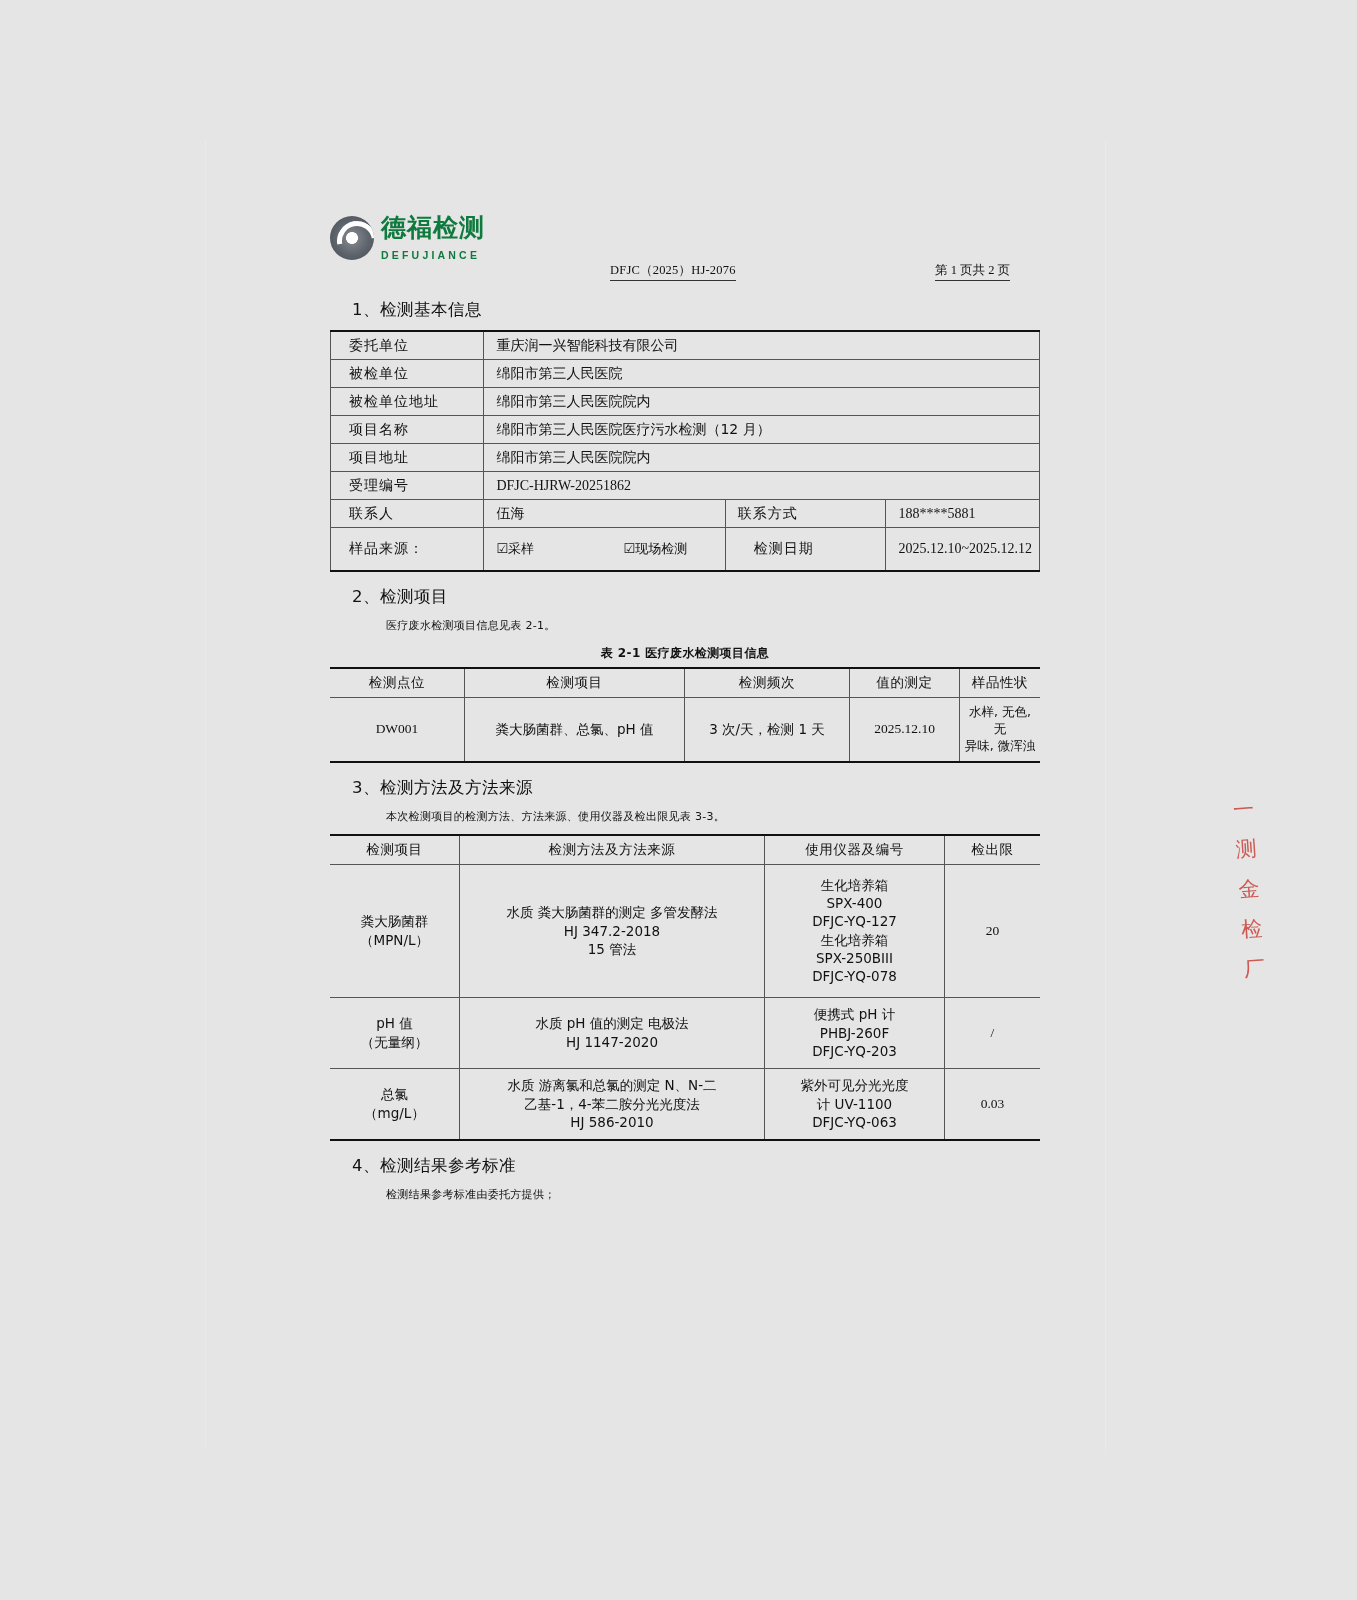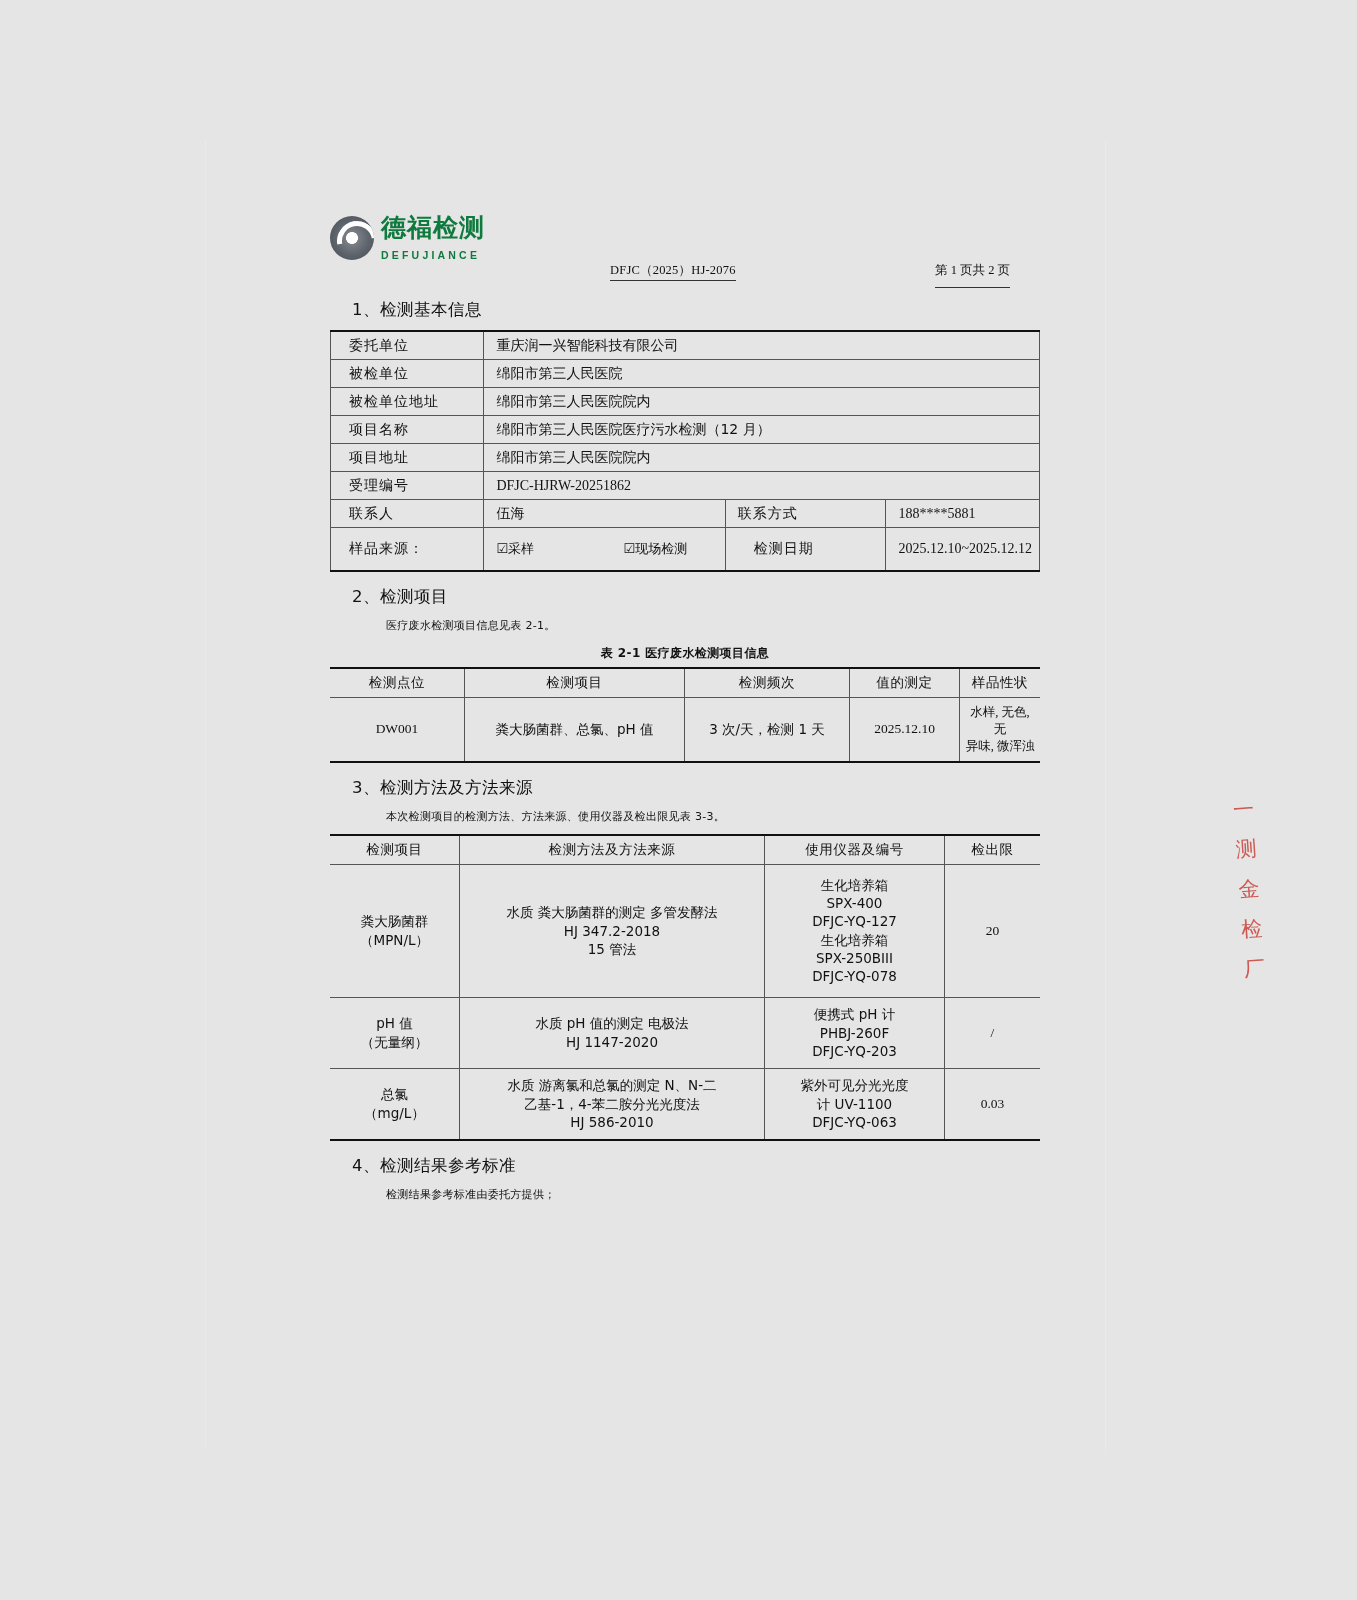--- a/index.html
+++ b/index.html
@@ -107,21 +107,21 @@
     letter-spacing: 0.2px;
     border-bottom: 1px solid #333;
     padding-bottom: 1px;
   }
   .header-page {
     position: absolute;
     right: 30px;
     top: 47px;
     font-size: 12.5px;
     border-bottom: 1px solid #333;
-    padding-bottom: 8px;
+    padding-bottom: 1px;
   }
 
   
   h2.sec {
     font-family: "DejaVu Sans", "Liberation Sans", sans-serif;
     font-size: 16.5px;
     font-weight: normal;
     margin: 14px 0 9px 22px;
     letter-spacing: 0.5px;
   }
@@ -199,21 +199,20 @@
   }
   table.grid tr:first-child th {
     border-top: none;
   }
   table.grid tr:last-child td {
     border-bottom: none;
   }
   .small-note {
     font-size: 12.5px;
     line-height: 1.4;
-    font-family: Liberation Serif, serif;
   }
   .cell-multiline {
     white-space: pre-line;
   }
   .serif { font-family: "Liberation Serif", serif; }
 
   
   .stamp {
     position: absolute;
     right: 88px;

